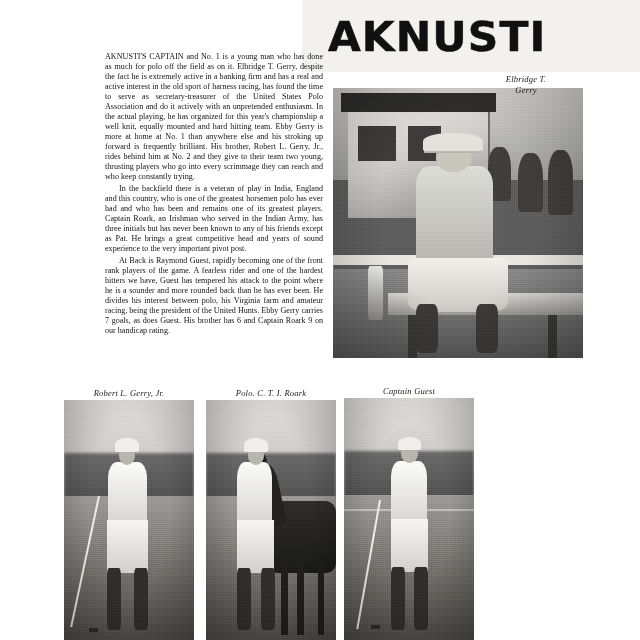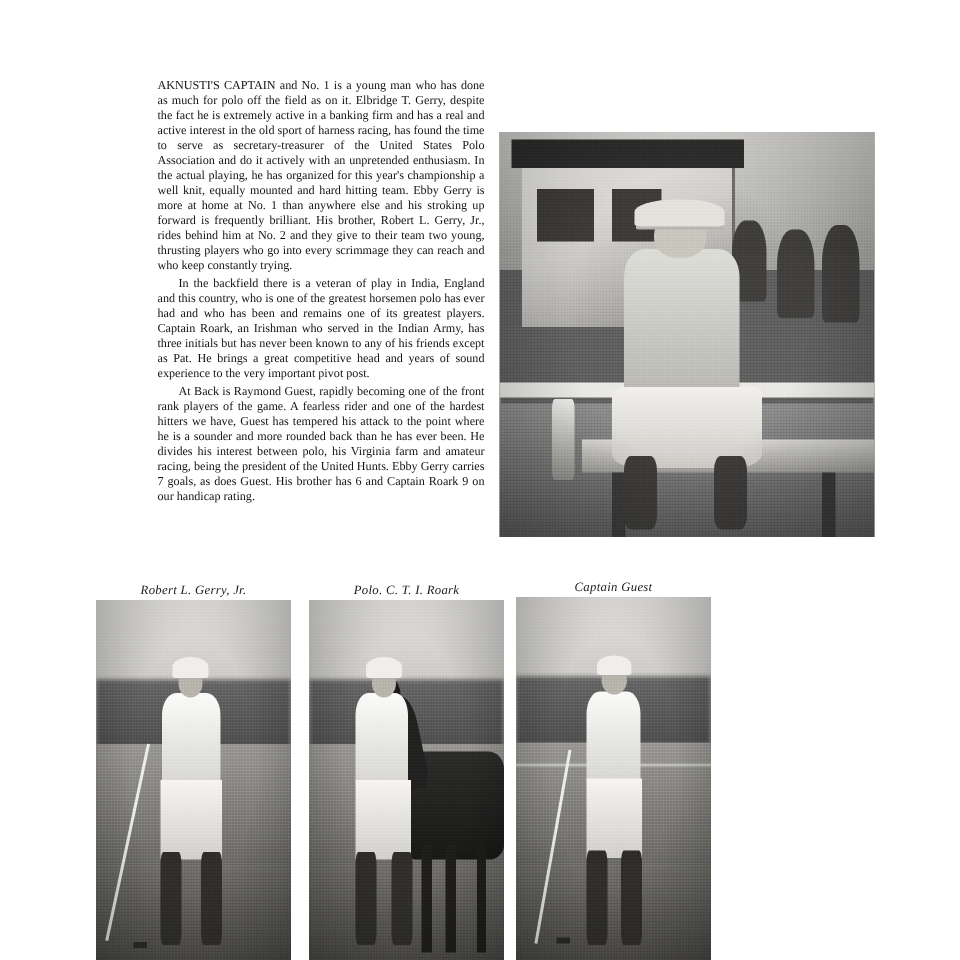--- a/index.html
+++ b/index.html
@@ -366,20 +366,23 @@
     top: 46%;
     height: 2px;
     background: rgba(230,230,226,0.55);
   }
 </style>
 </head>
 <body>
 
 <div id="page">
 
+  <div class="masthead">
+    <div class="masthead-title">AKNUSTI</div>
+  </div>
 
   <div class="article">
     <p>AKNUSTI'S CAPTAIN and No. 1 is a young man who has done as much for polo off the field as on it. Elbridge T. Gerry, despite the fact he is extremely active in a banking firm and has a real and active interest in the old sport of harness racing, has found the time to serve as secretary-treasurer of the United States Polo Association and do it actively with an unpretended enthusiasm. In the actual playing, he has organized for this year's championship a well knit, equally mounted and hard hitting team. Ebby Gerry is more at home at No. 1 than anywhere else and his stroking up forward is frequently brilliant. His brother, Robert L. Gerry, Jr., rides behind him at No. 2 and they give to their team two young, thrusting players who go into every scrimmage they can reach and who keep constantly trying.</p>
     <p class="indent">In the backfield there is a veteran of play in India, England and this country, who is one of the greatest horsemen polo has ever had and who has been and remains one of its greatest players. Captain Roark, an Irishman who served in the Indian Army, has three initials but has never been known to any of his friends except as Pat. He brings a great competitive head and years of sound experience to the very important pivot post.</p>
     <p class="indent">At Back is Raymond Guest, rapidly becoming one of the front rank players of the game. A fearless rider and one of the hardest hitters we have, Guest has tempered his attack to the point where he is a sounder and more rounded back than he has ever been. He divides his interest between polo, his Virginia farm and amateur racing, being the president of the United Hunts. Ebby Gerry carries 7 goals, as does Guest. His brother has 6 and Captain Roark 9 on our handicap rating.</p>
   </div>
 
   <div class="photo" id="photo-gerry">
     <div class="sky"></div>
     <div class="ground" style="height:36%"></div>
@@ -398,20 +401,24 @@
     <div class="figure-head"></div>
     <div class="hat"></div>
     <div class="legs"></div>
     <div class="boot" style="left:33%;"></div>
     <div class="boot" style="left:57%;"></div>
     <div class="thermos"></div>
     <div class="grain"></div>
     <div class="vig"></div>
   </div>
 
+  <div class="caption" id="cap-gerry">
+    <div>Elbridge T.</div>
+    <div>Gerry</div>
+  </div>
 
   <div class="caption" id="cap-robert">Robert L. Gerry, Jr.</div>
 
   <div class="caption" id="cap-roark">Polo. C. T. I. Roark</div>
 
   <div class="caption" id="cap-guest">Captain Guest</div>
 
   <div class="photo player" id="photo-robert">
     <div class="sky"></div>
     <div class="treeline"></div>

